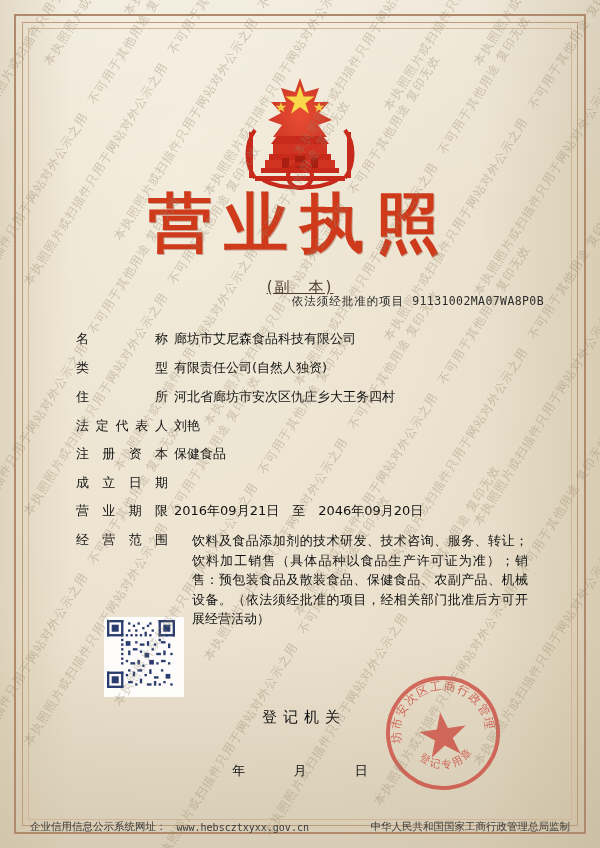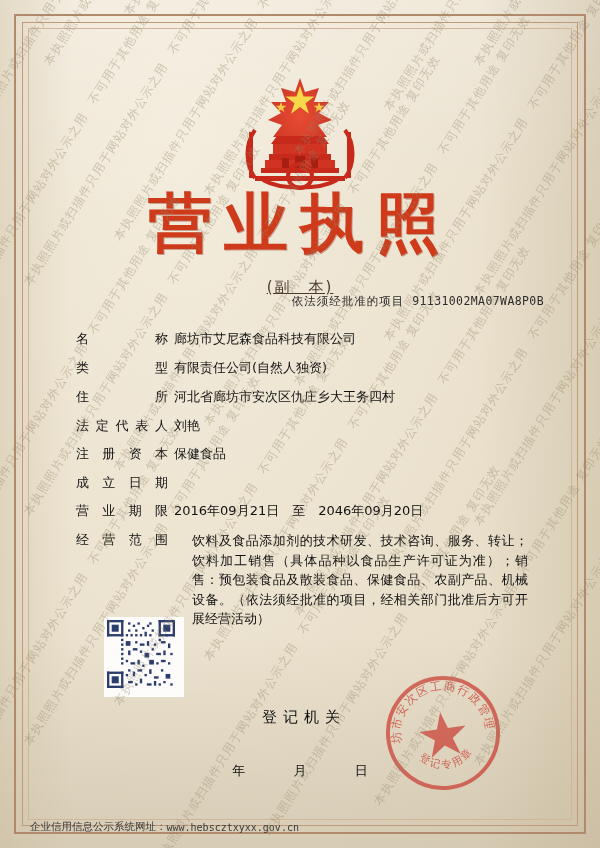--- a/index.html
+++ b/index.html
@@ -123,21 +123,21 @@
   
   .footer{
     position:absolute;left:30px;right:30px;bottom:14px;
     display:flex;justify-content:space-between;align-items:center;
     font-size:10.5px;color:#3a3a3a;
   }
   .footer .url{
     font-family:"DejaVu Sans Mono","Liberation Mono",monospace;
     font-size:10px;
   }
-  .footer-left{display:flex;align-items:center;}
+  .footer-left{display:flex;gap:10px;align-items:center;}
 
   
   .watermarks{
     position:absolute;inset:0;overflow:hidden;pointer-events:none;
   }
   .wm{
     position:absolute;
     font-size:12px;
     color:rgba(150,135,110,.42);
     white-space:nowrap;
@@ -384,20 +384,21 @@
         <textPath href="#arcBot" startOffset="50%" text-anchor="middle">登记专用章</textPath>
       </text>
     </svg>
   </div>
 
   <div class="footer">
     <div class="footer-left">
       <span>企业信用信息公示系统网址：</span>
       <span class="url">www.hebscztxyxx.gov.cn</span>
     </div>
+    <div>中华人民共和国国家工商行政管理总局监制</div>
   </div>
 
   <div class="watermarks" id="wm-layer">
       <div class="wm" style="left: -30px; top: 120px;">本执照照片或扫描件只用于网站对外公示之用　不可用于其他用途 复印无效</div>
       <div class="wm" style="left: 40px; top: 60px;">本执照照片或扫描件只用于网站对外公示之用　不可用于其他用途 复印无效</div>
       <div class="wm" style="left: 120px; top: 10px;">本执照照片或扫描件只用于网站对外公示之用　不可用于其他用途 复印无效</div>
       <div class="wm" style="left: -60px; top: 330px;">本执照照片或扫描件只用于网站对外公示之用　不可用于其他用途 复印无效</div>
       <div class="wm" style="left: 20px; top: 280px;">本执照照片或扫描件只用于网站对外公示之用　不可用于其他用途 复印无效</div>
       <div class="wm" style="left: 110px; top: 235px;">本执照照片或扫描件只用于网站对外公示之用　不可用于其他用途 复印无效</div>
       <div class="wm" style="left: 200px; top: 190px;">本执照照片或扫描件只用于网站对外公示之用　不可用于其他用途 复印无效</div>

